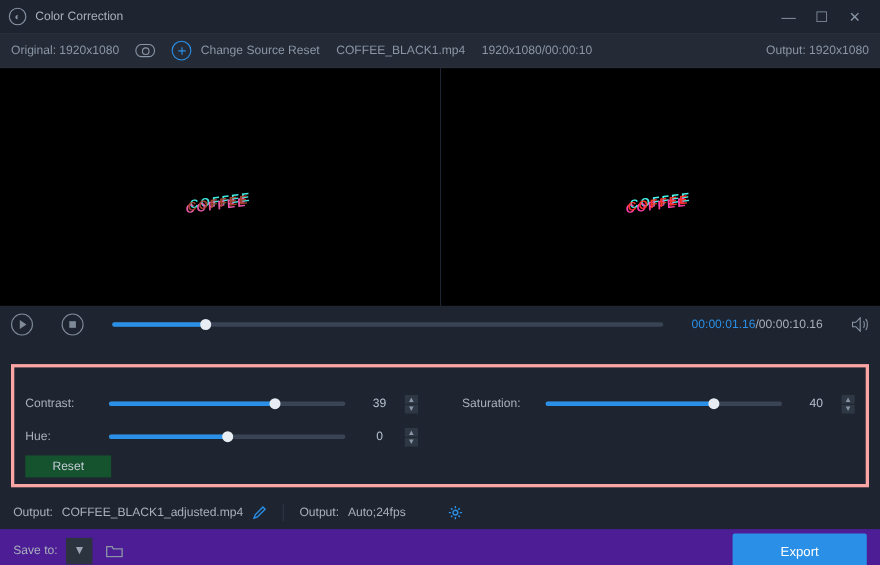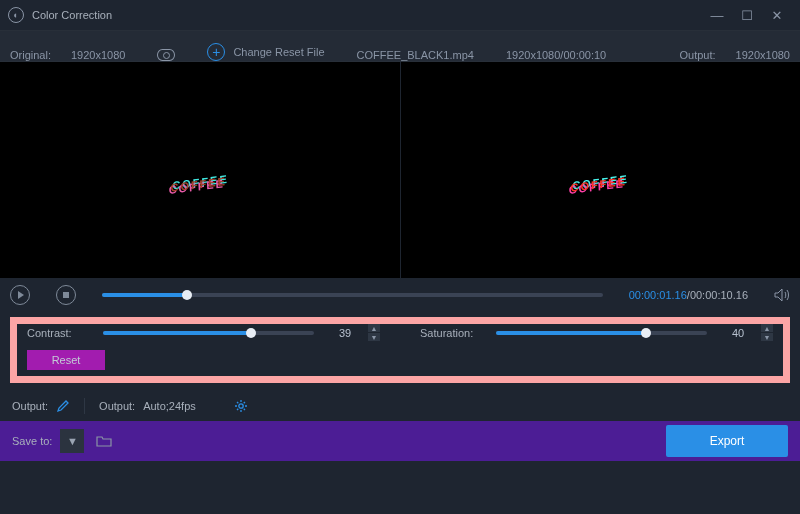--- a/index.html
+++ b/index.html
@@ -1,21 +1,21 @@
 <!DOCTYPE html>
 <html><head>
 <meta charset="utf-8">
 <style>
   *{box-sizing:border-box;margin:0;padding:0;font-family:"Segoe UI",Arial,sans-serif;font-size:11px;color:#a8b0bb;-webkit-user-select:none;user-select:none}
   html,body{width:800px;height:514px;background:#1e2530;overflow:hidden}
   .titlebar{height:30px;display:flex;align-items:center;padding:0 8px;background:#1e2530}
   .app-icon{width:16px;height:16px;border:1.5px solid #8a95a6;border-radius:50%;margin-right:8px;display:flex;align-items:center;justify-content:center;font-size:9px;color:#8a95a6}
   .titlebar .spacer{flex:1}
   .win-btn{width:30px;height:30px;display:flex;align-items:center;justify-content:center;color:#8a95a6;font-size:13px}
-  .info-row{height:32px;background:#242b36;display:flex;align-items:flex-end;padding:0 10px;gap:32px;border-top:1px solid rgba(255,255,255,.02);border-bottom:1px solid rgba(255,255,255,.02)}
+  .info-row{height:32px;background:#242b36;display:flex;align-items:center;padding:0 10px;gap:15px;border-top:1px solid rgba(255,255,255,.02);border-bottom:1px solid rgba(255,255,255,.02)}
   .info-row .data{color:#8a95a6}
   .plus-btn{width:18px;height:18px;border:1.5px solid #2a8fe6;border-radius:50%;color:#2a8fe6;display:flex;align-items:center;justify-content:center;font-size:14px;line-height:1}
   .eye-icon{width:18px;height:12px;border:1px solid #8a95a6;border-radius:60%/100%;position:relative}
   .eye-icon::after{content:"";position:absolute;width:5px;height:5px;border:1px solid #8a95a6;border-radius:50%;top:2px;left:5px}
   .change-src{color:#8a95a6}
   .info-row .gap{flex:1}
   .previews{display:flex;height:216px;background:#000}
   .preview{flex:1;position:relative;display:flex;align-items:center;justify-content:center;overflow:hidden}
   .preview+.preview{border-left:1px solid #1e2530}
   .coffee{position:relative;width:340px;height:120px}
@@ -24,32 +24,32 @@
   .icon-btn{width:20px;height:20px;border:1px solid #7f8a99;border-radius:50%;display:flex;align-items:center;justify-content:center;font-size:9px;color:#7f8a99}
   .play-tri{width:0;height:0;border-left:6px solid #7f8a99;border-top:4px solid transparent;border-bottom:4px solid transparent;margin-left:2px}
   .stop-sq{width:6px;height:6px;background:#7f8a99}
   .seek{flex:1;height:4px;background:#3a4354;border-radius:2px;position:relative}
   .seek-fill{position:absolute;left:0;top:0;height:100%;background:#2a8fe6;border-radius:2px;width:17%}
   .seek-thumb{position:absolute;width:10px;height:10px;background:#e8edf4;border-radius:50%;top:-3px;left:17%;margin-left:-5px}
   .time{font-size:11px}
   .time .cur{color:#2a8fe6}
   .vol-icon{width:16px;height:14px;display:flex;align-items:center}
   .vol-icon svg{width:16px;height:14px;stroke:#8a95a6;fill:none;stroke-width:1}
-  .controls{margin:5px 10px 8px 10px;border:7px solid #fca5a5;padding:0 10px 6px 10px}
+  .controls{margin:19px 10px 8px 10px;border:3px solid #fca5a5;padding:24px 10px 6px 10px}
   .ctrl-grid{display:grid;grid-template-columns:1fr 1fr;column-gap:40px;row-gap:12px}
   .ctrl-row{display:flex;align-items:center;gap:10px}
   .ctrl-row label{width:66px;color:#a8b0bb}
   .slider{flex:1;height:4px;background:#3a4354;border-radius:2px;position:relative}
   .slider-fill{position:absolute;left:0;top:0;height:100%;background:#2a8fe6;border-radius:2px}
   .slider-thumb{position:absolute;width:10px;height:10px;background:#e8edf4;border-radius:50%;top:-3px;margin-left:-5px}
-  .numbox{display:flex;align-items:flex-start;gap:2px}
+  .numbox{display:flex;align-items:flex-end;gap:2px}
   .numval{width:42px;height:18px;background:transparent;color:#b6c0ce;display:flex;align-items:center;justify-content:center;border:0}
   .spinners{display:flex;flex-direction:column;gap:1px}
   .spin{width:12px;height:8px;background:#2e3744;display:flex;align-items:center;justify-content:center;font-size:7px;color:#8a95a6}
-  .reset-btn{margin-top:8px;width:78px;height:20px;background:#a21caf;display:flex;align-items:center;justify-content:center;color:#c3cbd6}
+  .reset-btn{margin-top:8px;width:78px;height:20px;background:#14532d;display:flex;align-items:center;justify-content:center;color:#c3cbd6}
   .output-row{height:30px;display:flex;align-items:center;padding:0 12px;gap:8px}
   .pencil-icon,.gear-icon{color:#2a8fe6;display:flex;align-items:center;justify-content:center}
   .pencil-icon svg,.gear-icon svg{width:14px;height:14px;stroke:#2a8fe6;fill:none;stroke-width:1.3}
   .sep{width:1px;height:16px;background:#2e3744;margin:0 6px}
   .save-row{height:40px;display:flex;align-items:center;padding:0 12px;gap:8px;background:#4c1d95}
   .save-path{flex:0 0 270px;height:24px;background:#2b333f;display:flex;align-items:center;padding:0 8px;color:#9aa4b2;white-space:nowrap;overflow:hidden}
   .dd-btn{width:24px;height:24px;background:#2b333f;display:flex;align-items:center;justify-content:center;color:#9aa4b2}
   .folder-btn{width:24px;height:24px;display:flex;align-items:center;justify-content:center}
   .folder-btn svg{width:16px;height:12px;stroke:#8a95a6;fill:none;stroke-width:1.2}
   .export-btn{margin-left:auto;width:122px;height:32px;background:#2a8fe6;color:#fff;display:flex;align-items:center;justify-content:center;font-size:12px;border-radius:2px}
@@ -65,21 +65,21 @@
   <div class="win-btn">☐</div>
   <div class="win-btn">✕</div>
 </div>
 
 <div class="info-row">
   <span class="data">Original:</span>
   <span class="data" style="margin-left:-12px">1920x1080</span>
   <div class="eye-icon"></div>
   <div style="display:flex;align-items:center;gap:8px">
     <div class="plus-btn">+</div>
-    <span class="change-src">Change Reset File</span>
+    <span class="change-src">Change Source Reset</span>
   </div>
   <span class="data">COFFEE_BLACK1.mp4</span>
   <span class="data">1920x1080/00:00:10</span>
   <div class="gap"></div>
   <span class="data">Output:</span>
   <span class="data" style="margin-left:-12px">1920x1080</span>
 </div>
 
 <div class="previews">
   <div class="preview">
@@ -147,26 +147,41 @@
         <div class="slider-thumb" style="left:71%"></div>
       </div>
       <div class="numbox">
         <div class="numval">40</div>
         <div class="spinners">
             <div class="spin">▲</div>
             <div class="spin">▼</div>
           </div>
       </div>
     </div>
+    <div class="ctrl-row">
+      <label>Hue:</label>
+      <div class="slider">
+        <div class="slider-fill" style="width:50%"></div>
+        <div class="slider-thumb" style="left:50%"></div>
+      </div>
+      <div class="numbox">
+        <div class="numval">0</div>
+        <div class="spinners">
+            <div class="spin">▲</div>
+            <div class="spin">▼</div>
+          </div>
+      </div>
+    </div>
   </div>
   <div class="reset-btn">Reset</div>
 </div>
 
 <div class="output-row">
   <span>Output:</span>
+  <span>COFFEE_BLACK1_adjusted.mp4</span>
   <div class="pencil-icon">
     <svg viewBox="0 0 14 14">
         <path d="M2 12l1-3 7-7 2 2-7 7-3 1z"></path>
       </svg>
   </div>
   <div class="sep"></div>
   <span>Output:</span>
   <span>Auto;24fps</span>
   <div class="gear-icon" style="margin-left:30px">
     <svg viewBox="0 0 14 14">

